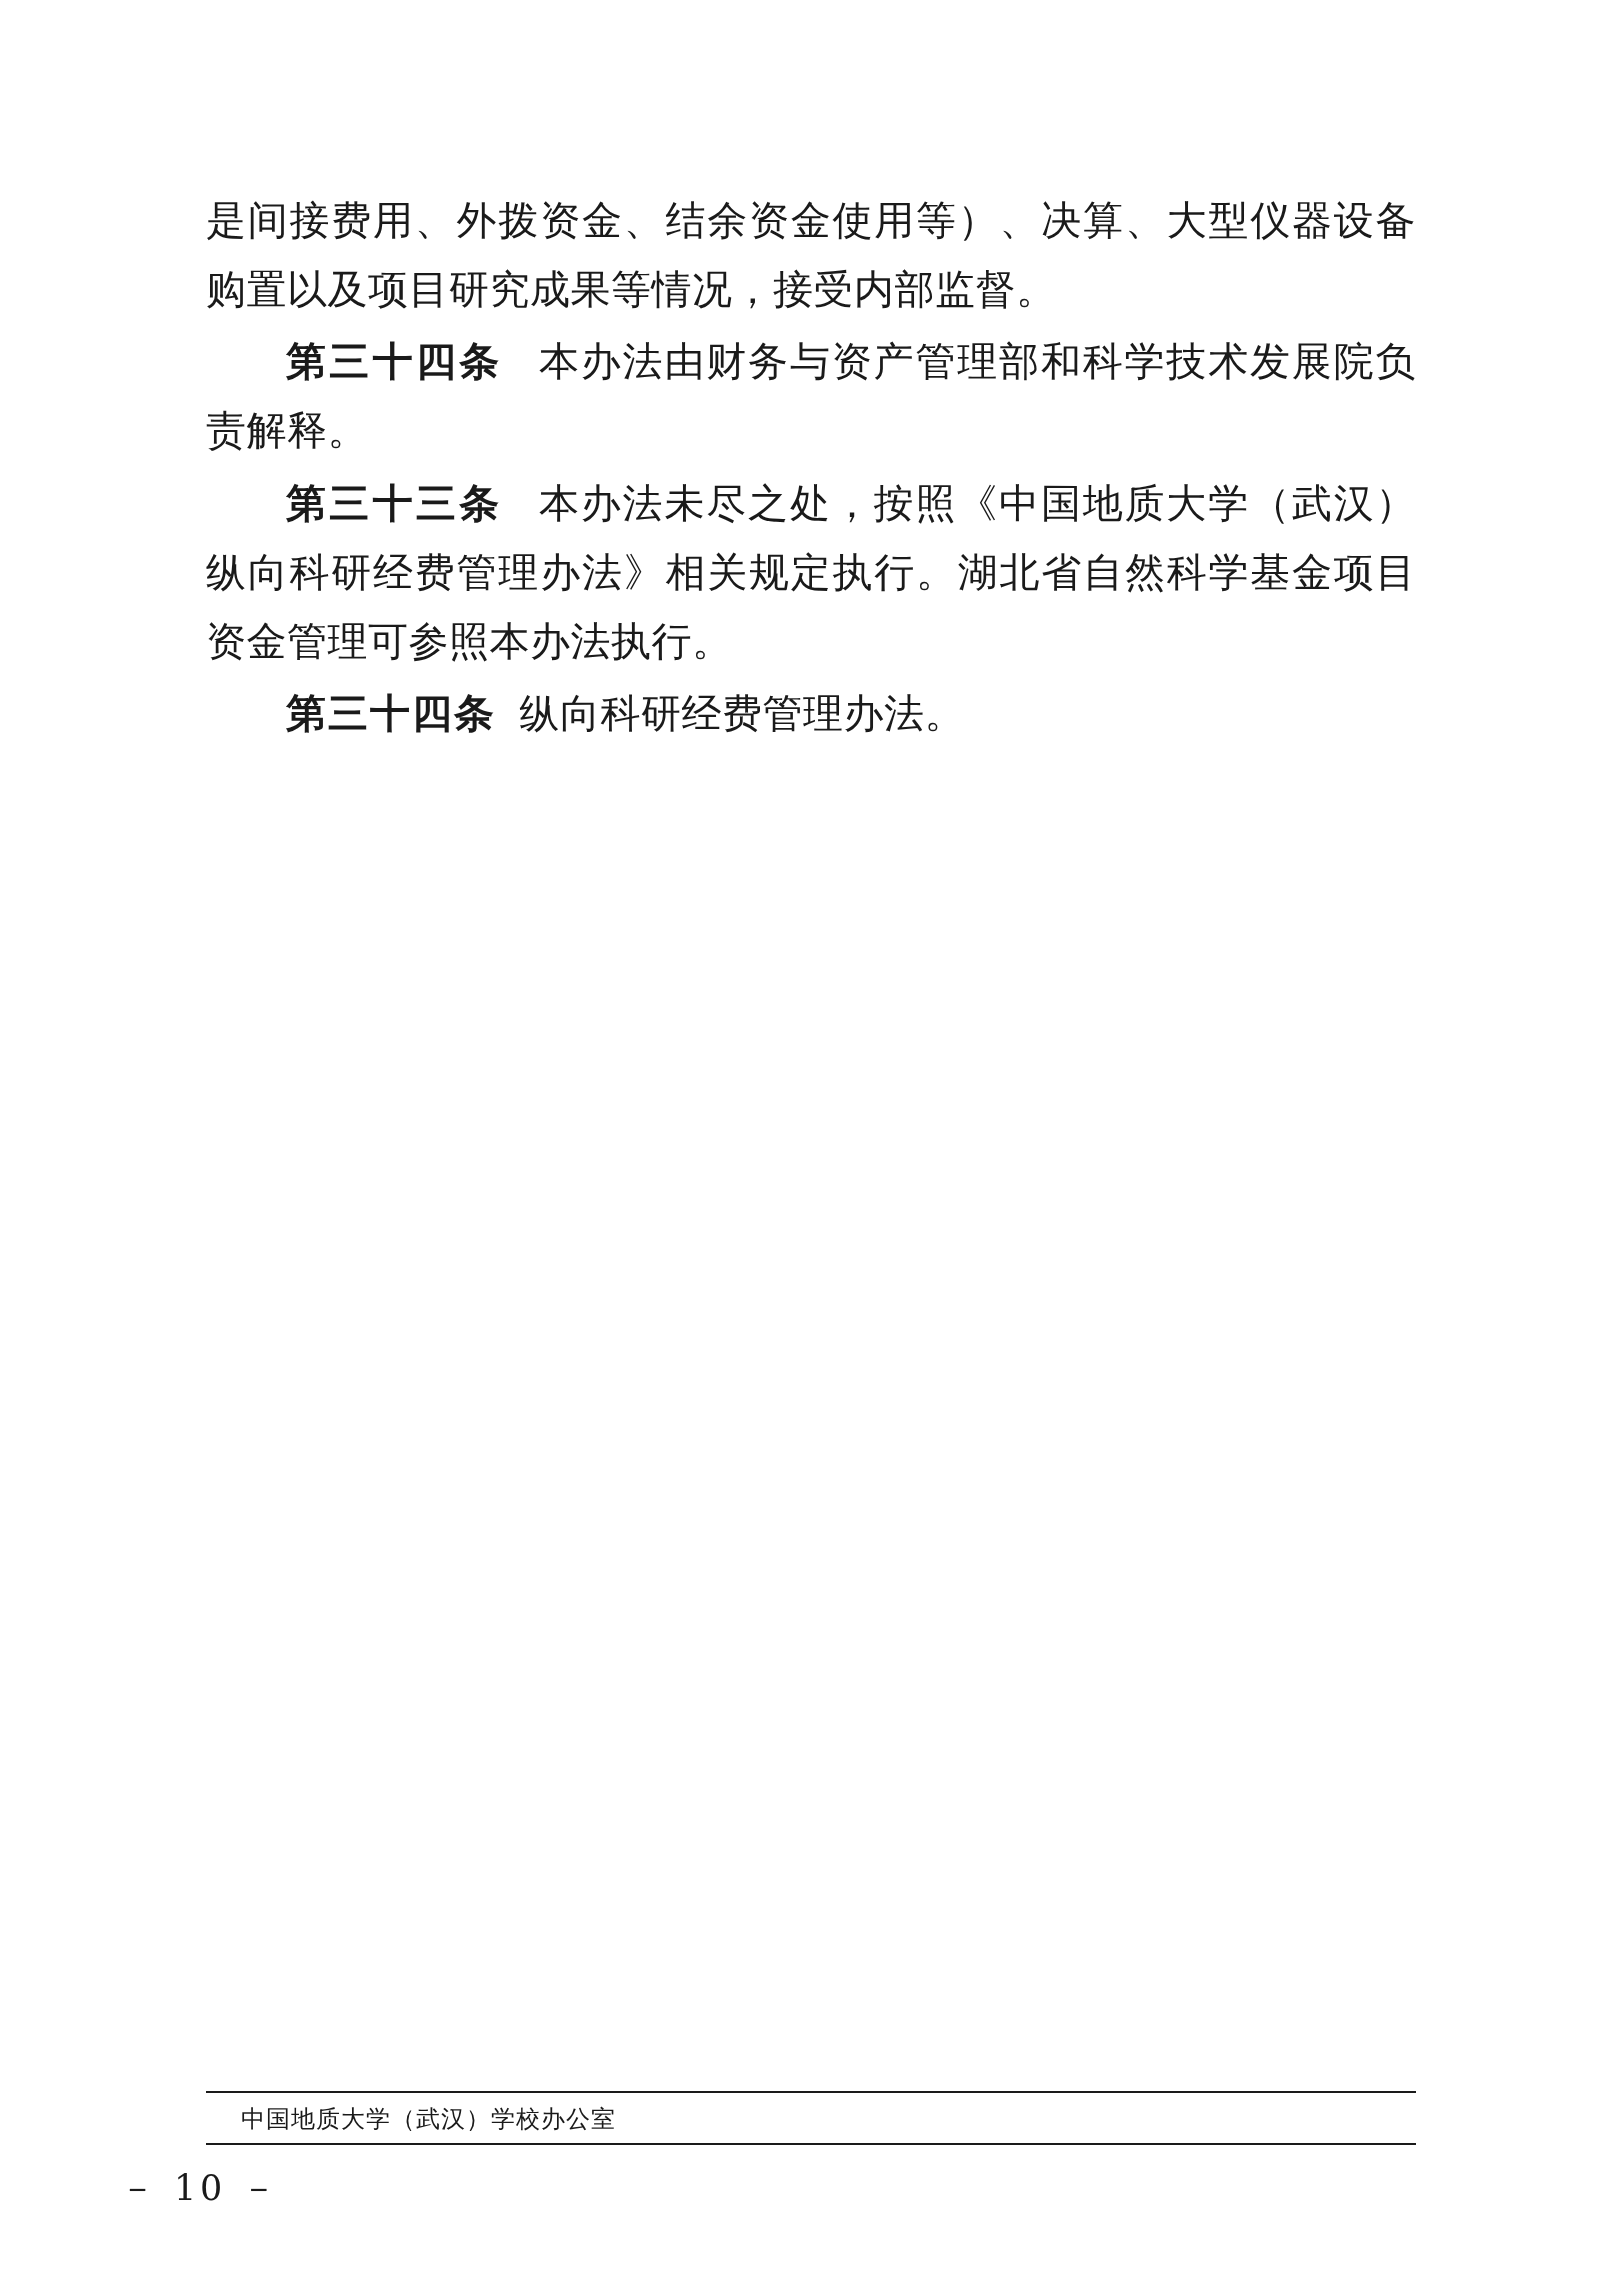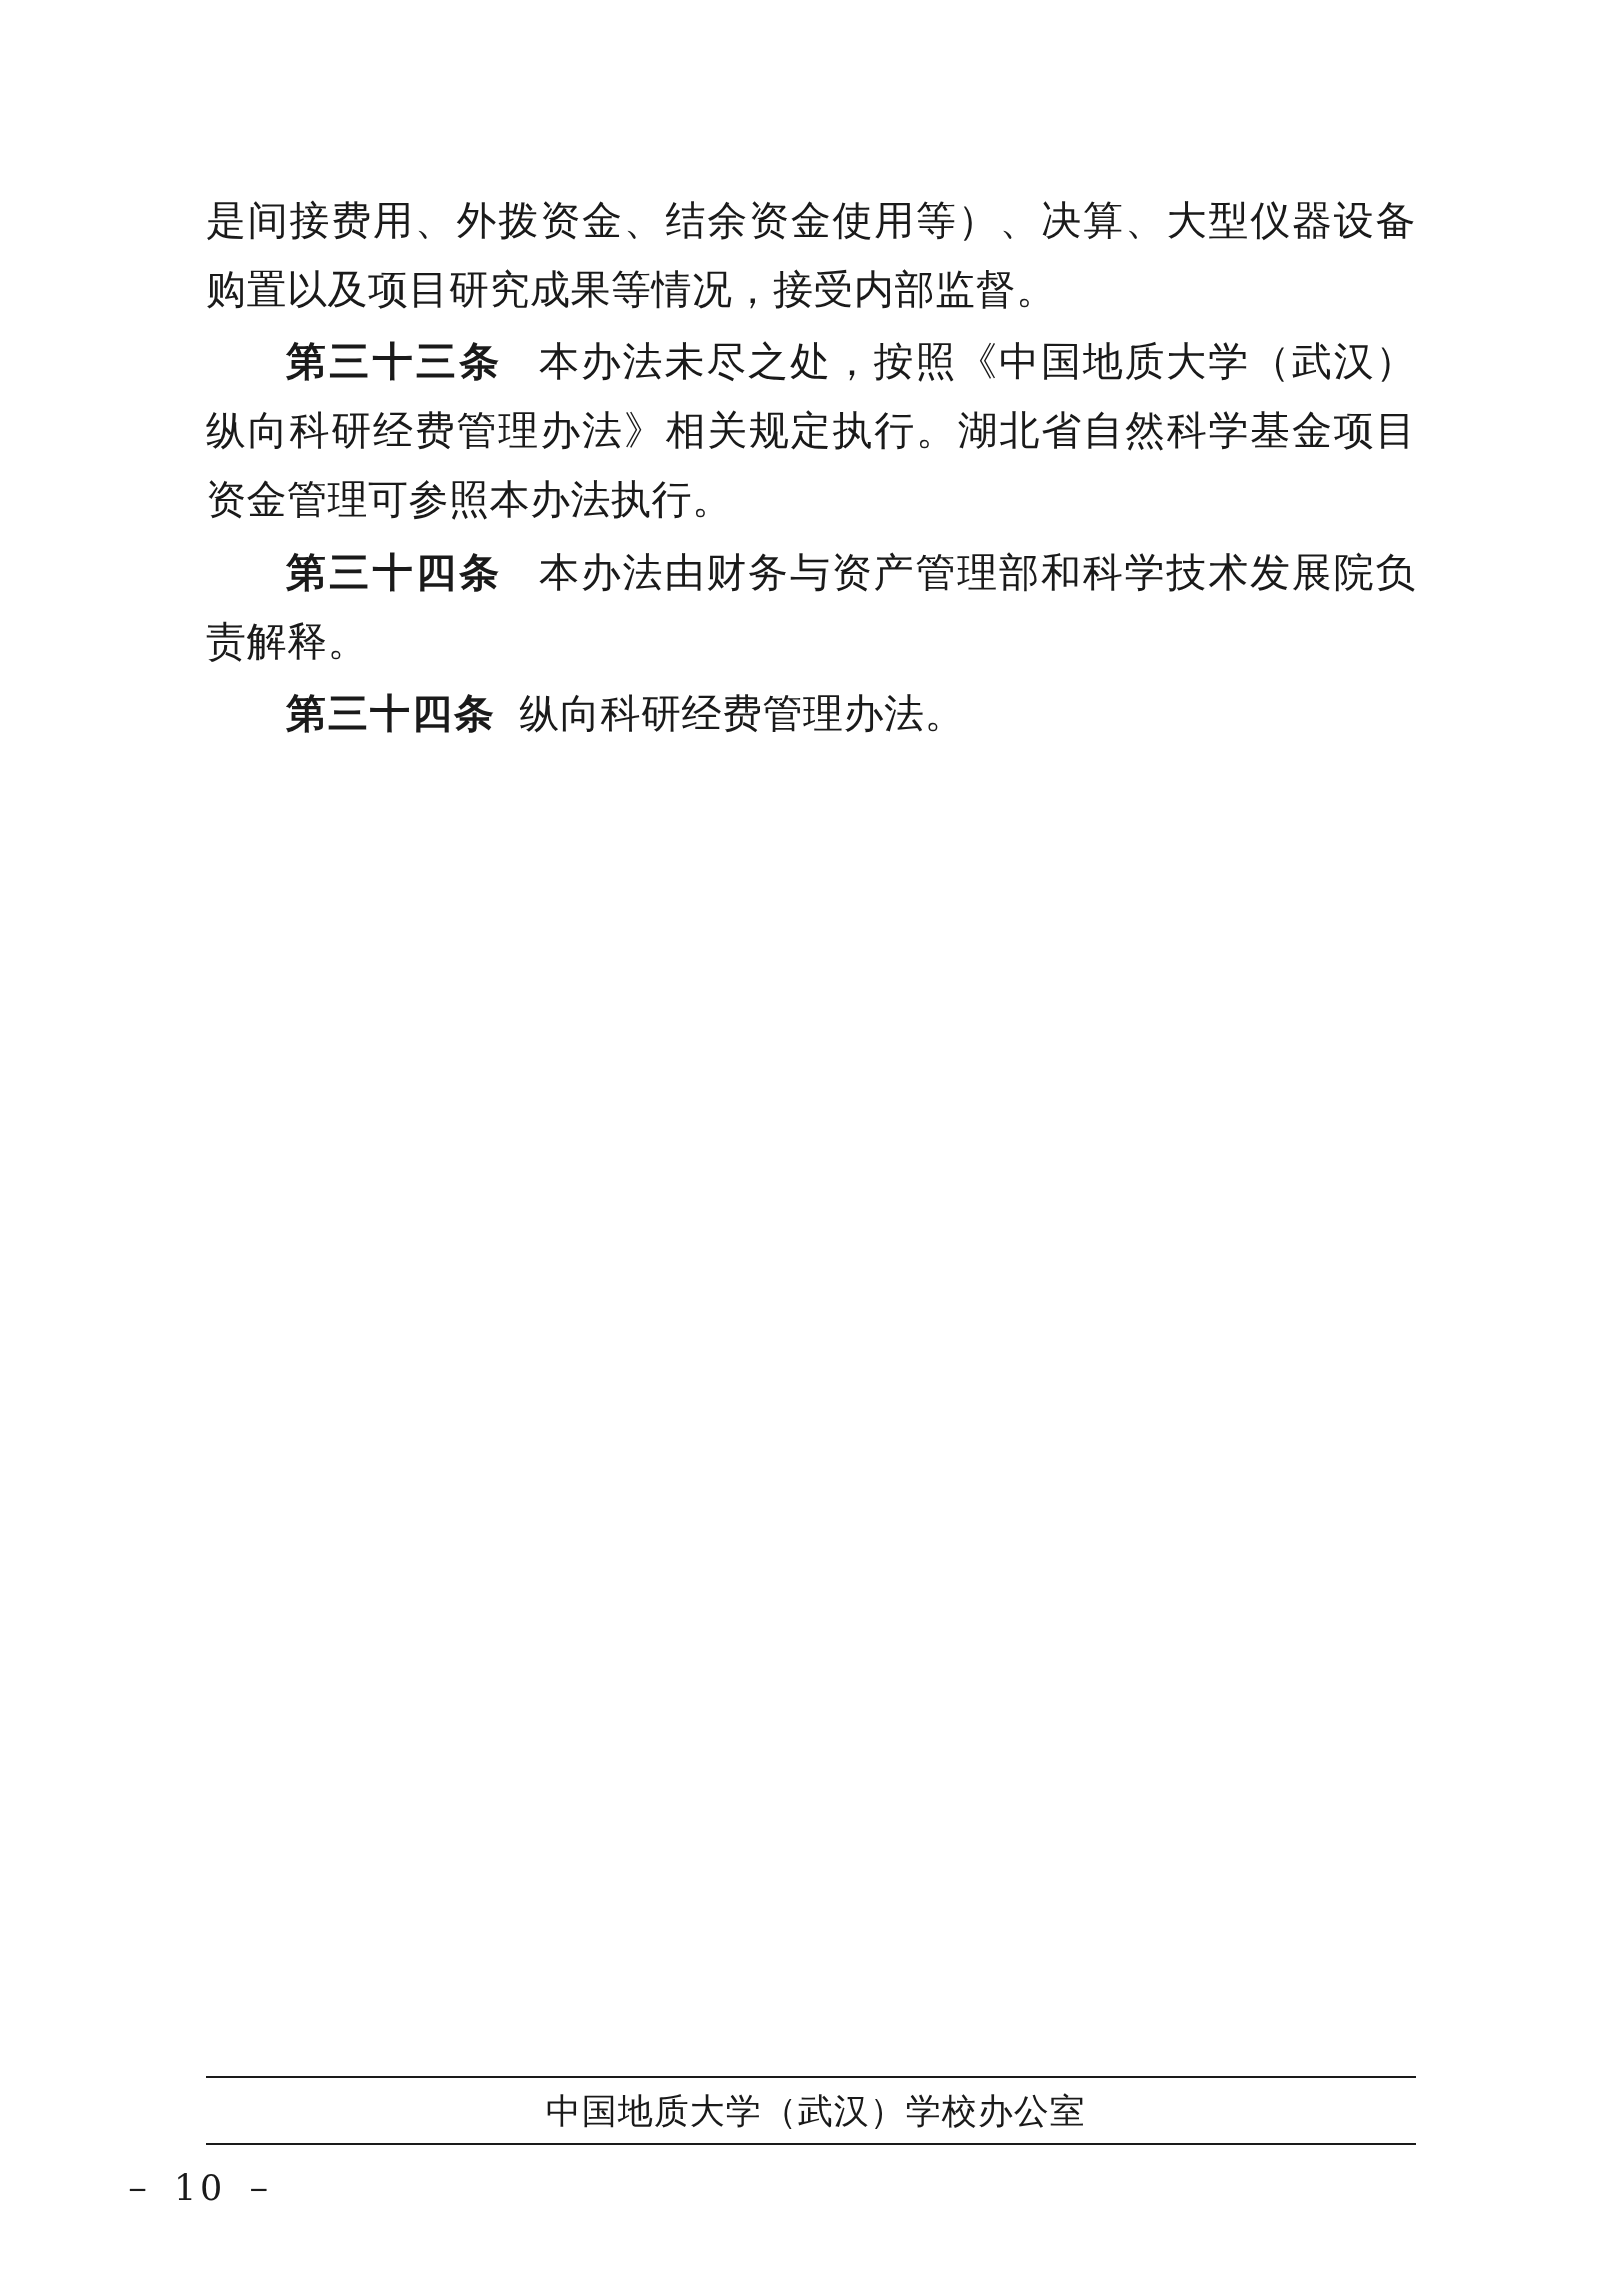--- a/index.html
+++ b/index.html
@@ -58,23 +58,23 @@
     right: 206px;
     bottom: 149px;
   }
   .footer-rule {
     border: 0;
     border-top: 2px solid #1a1a1a;
     margin: 0 0 9.8px 0;
   }
   .footer-row {
     display: flex;
-    justify-content: center;
+    justify-content: space-between;
     align-items: baseline;
-    font-size: 35px;
+    font-size: 24px;
     padding: 0 25.5px 0 35px;
     letter-spacing: 1px;
   }
   .footer-rule-bottom {
     border: 0;
     border-top: 2px solid #1a1a1a;
     margin: 7.8px 0 0 0;
   }
   .page-number {
     position: absolute;
@@ -90,23 +90,23 @@
 </head>
 <body>
 
 <div class="page">
   <div class="doc-body">
 
     <p class="para">是间接费用、外拨资金、结余资金使用等）、决算、大型仪器设备购置以及项目研究成果等情况，接受内部监督。</p>
 
 
 
+    <p class="para indent"><span class="article-no">第三十四条</span><span class="gap-md"></span><span>本办法由财务与资产管理部和科学技术发展院负责解释。</span></p>
+
     <p class="para indent"><span class="article-no">第三十三条</span><span class="gap-md"></span><span>本办法未尽之处，按照《中国地质大学（武汉）纵向科研经费管理办法》相关规定执行。湖北省自然科学基金项目资金管理可参照本办法执行。</span></p>
-
-    <p class="para indent"><span class="article-no">第三十四条</span><span class="gap-md"></span><span>本办法由财务与资产管理部和科学技术发展院负责解释。</span></p>
 
     <p class="para indent"><span class="article-no">第三十四条</span><span class="gap-sm"></span><span>纵向科研经费管理办法。</span></p>
 
   </div>
 </div>
 
 <div class="footer">
   <hr class="footer-rule">
   <div class="footer-row">
     <span>中国地质大学（武汉）学校办公室</span>

